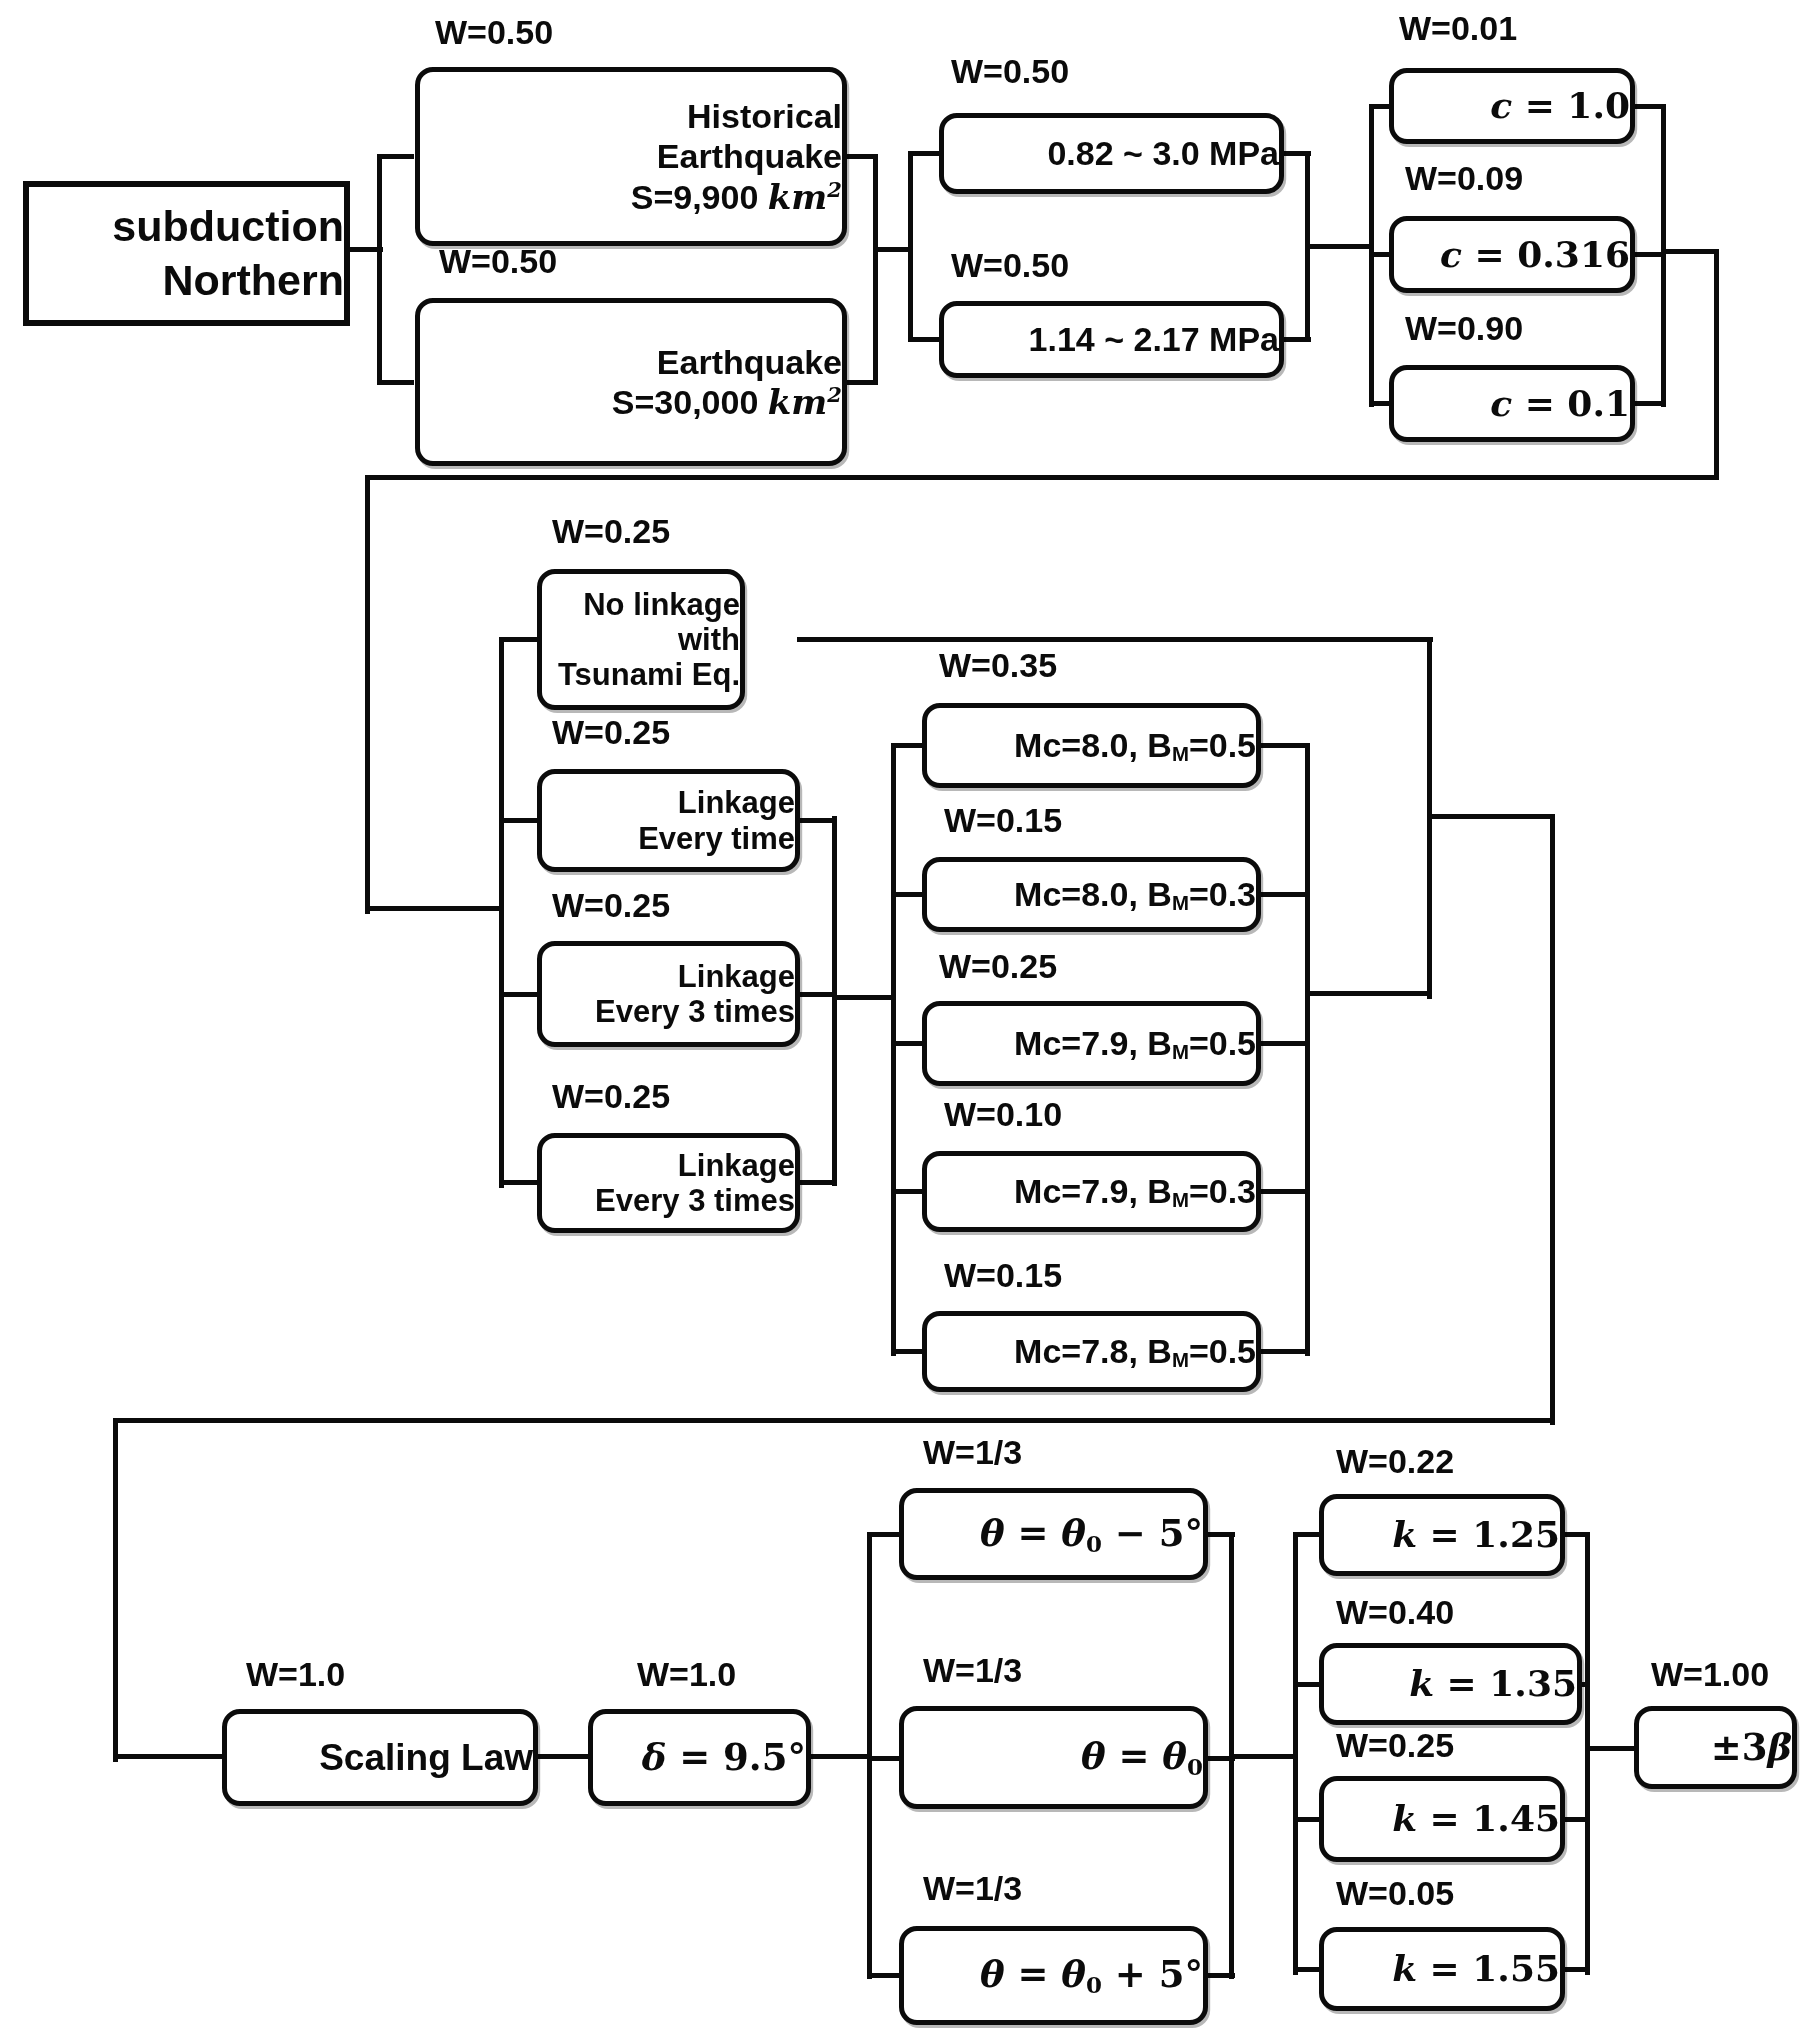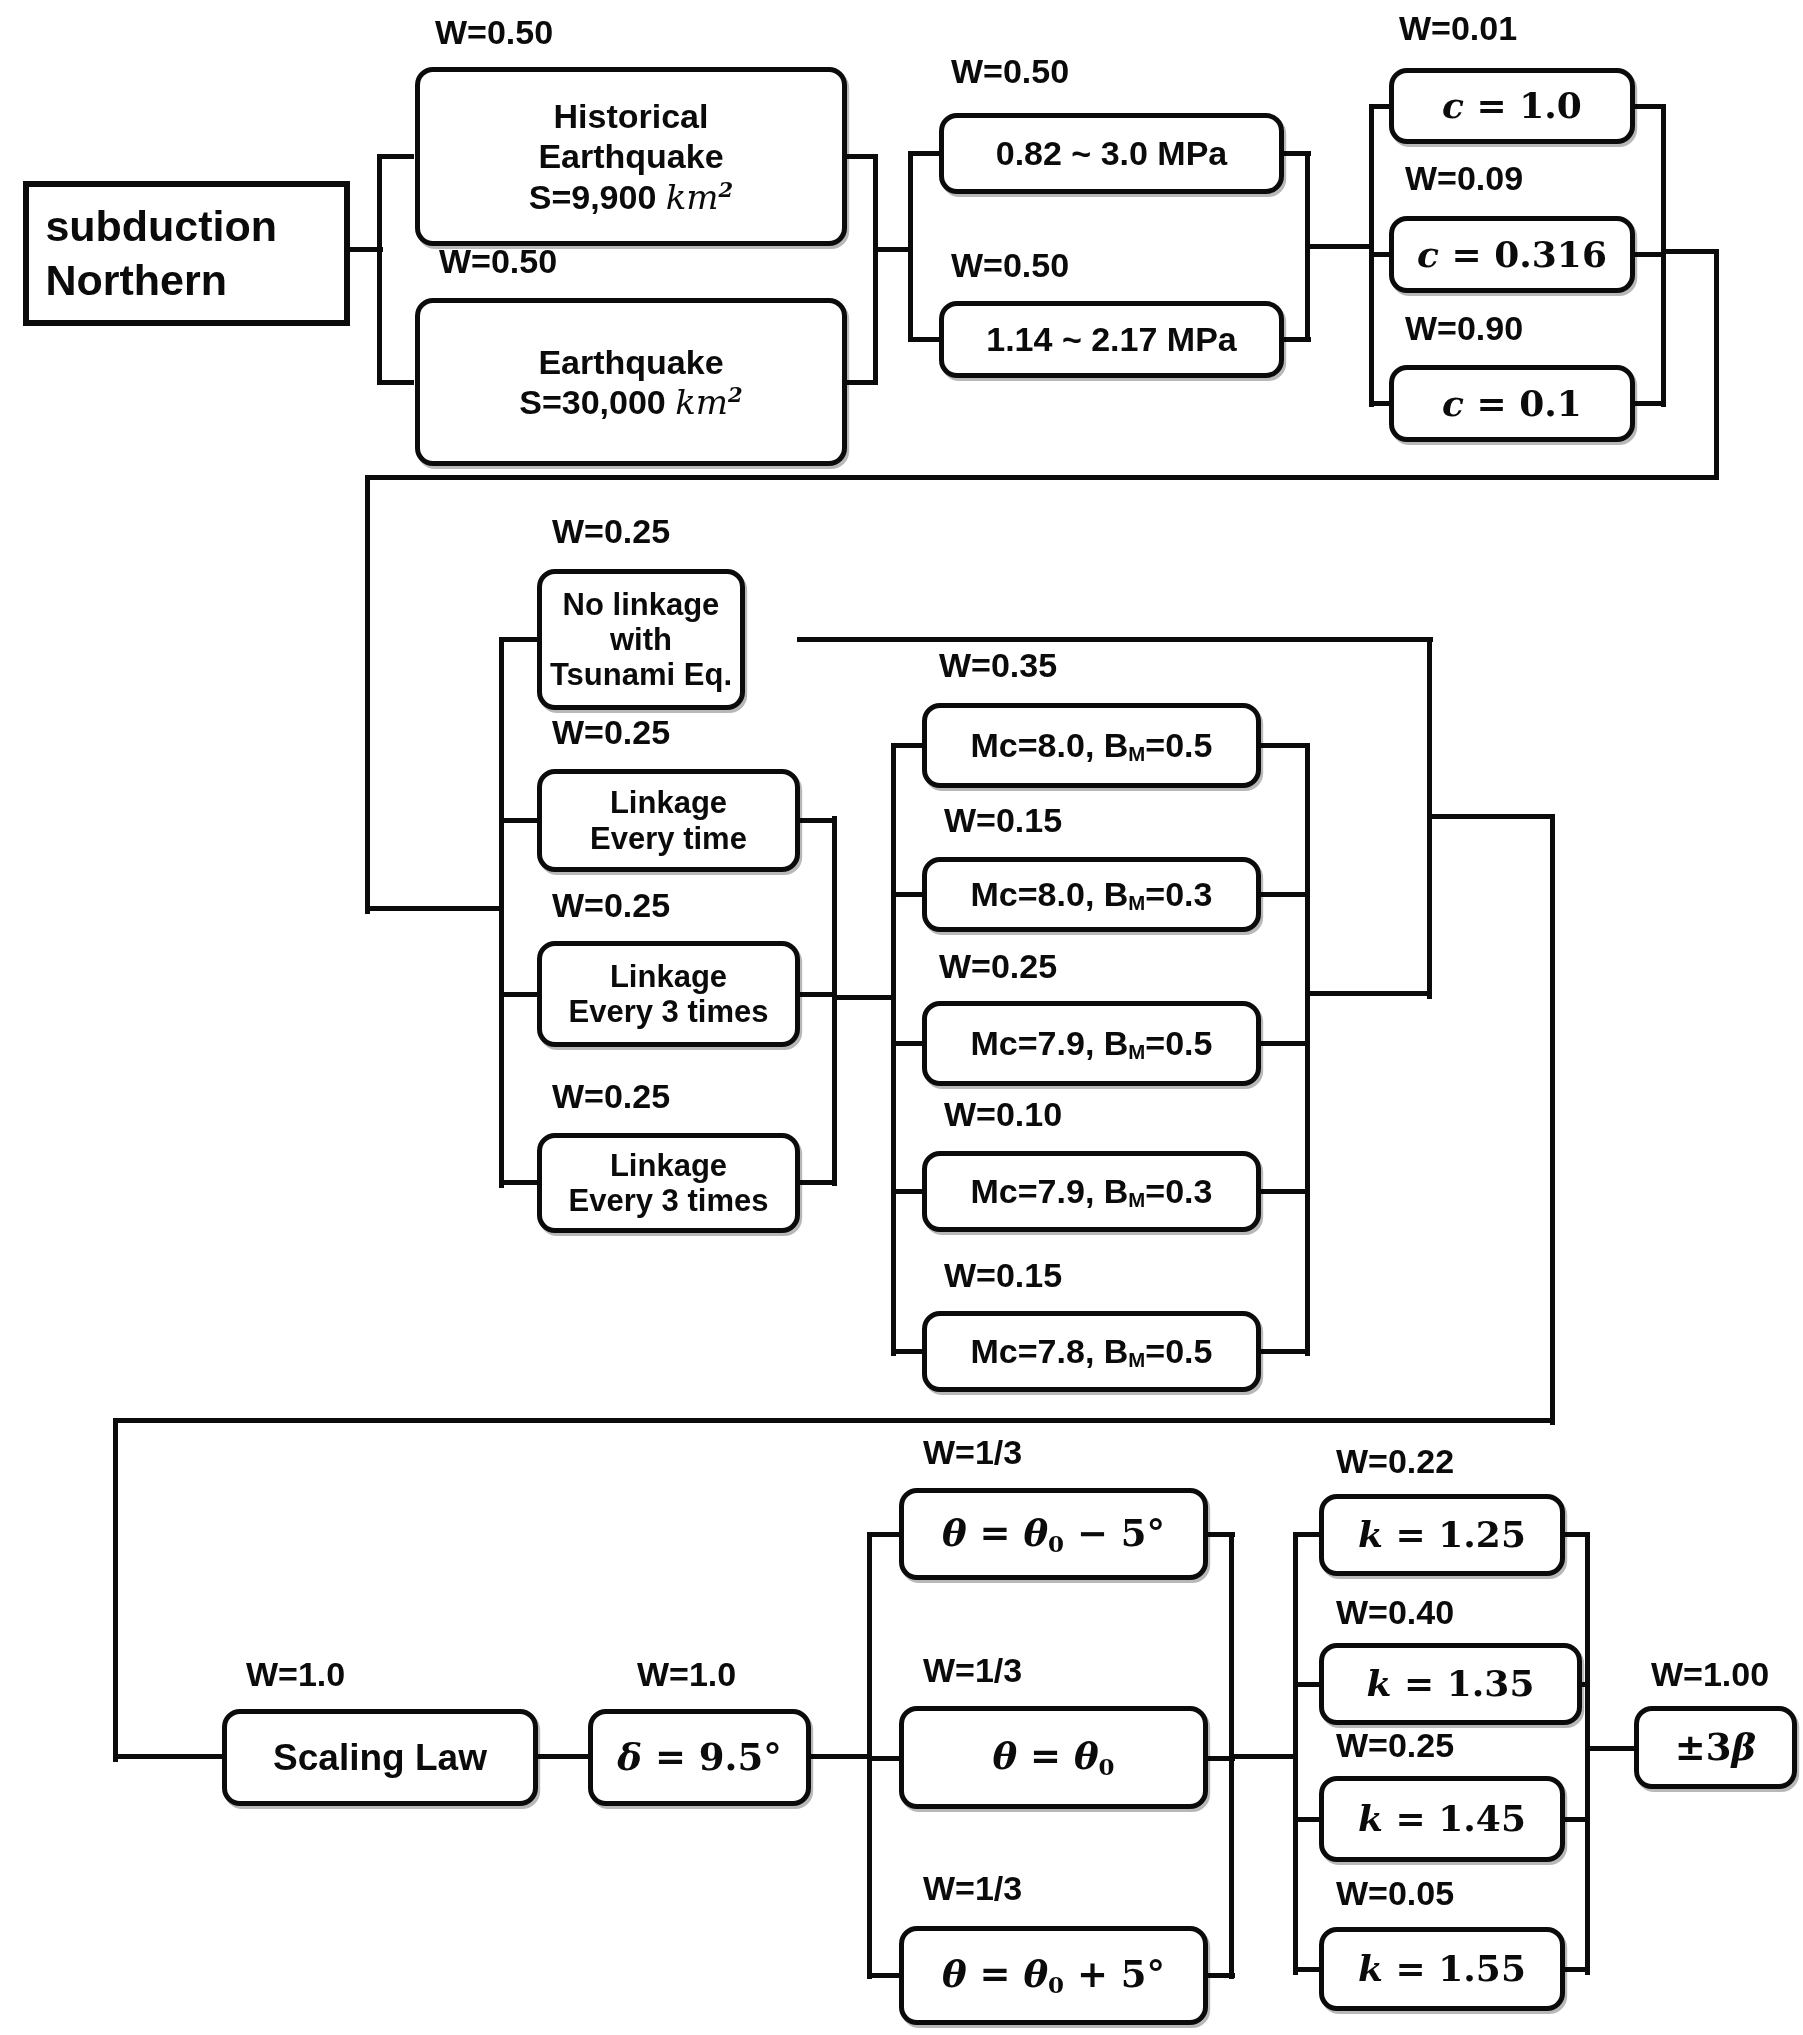--- a/index.html
+++ b/index.html
@@ -6,24 +6,24 @@
   .canvas{position:relative;width:1803px;height:2035px;background:#ffffff;overflow:hidden;
           font-family:"Liberation Sans",sans-serif;color:#0b0b0b;}
   .box{position:absolute;box-sizing:border-box;background:#ffffff;border:5.2px solid #0b0b0b;
        border-radius:18px;display:flex;flex-direction:column;justify-content:center;align-items:center;
        font-weight:700;text-align:center;line-height:1.18;box-shadow:2.2px 3px 0 rgba(0,0,0,0.28);z-index:3;}
   .box.sharp{border-radius:0;align-items:flex-start;text-align:left;padding-left:16.4px;box-shadow:none;border-width:6.7px;}
   .wlabel{position:absolute;font-weight:700;font-size:34px;white-space:nowrap;z-index:4;}
   .h,.v{position:absolute;background:#0b0b0b;z-index:1;}
   .h{height:5.2px;}
   .v{width:5.2px;}
-  .bl{width:100%;}
+  .bl{width:100%;text-align:right;}
   .math,.mvar,.mrest,.mpre{font-family:"DejaVu Serif",serif;font-weight:700;}
   .mvar{font-style:italic;}
-  .mit{font-family:"DejaVu Serif",serif;font-style:italic;font-weight:400;}
+  .mit{font-family:"DejaVu Serif",serif;font-style:italic;font-weight:700;}
   sup.msup{font-family:"DejaVu Serif",serif;font-style:italic;font-weight:700;font-size:0.62em;}
   sub.msub{font-size:0.60em;font-weight:700;vertical-align:-0.22em;}
   sub.tsub{font-family:"DejaVu Serif",serif;font-weight:700;font-size:0.62em;vertical-align:-0.25em;}
 </style>
 </head>
 <body>
 
 <div class="canvas">
 
   <div class="h" style="left:347px;top:247px;width:36px"></div>

